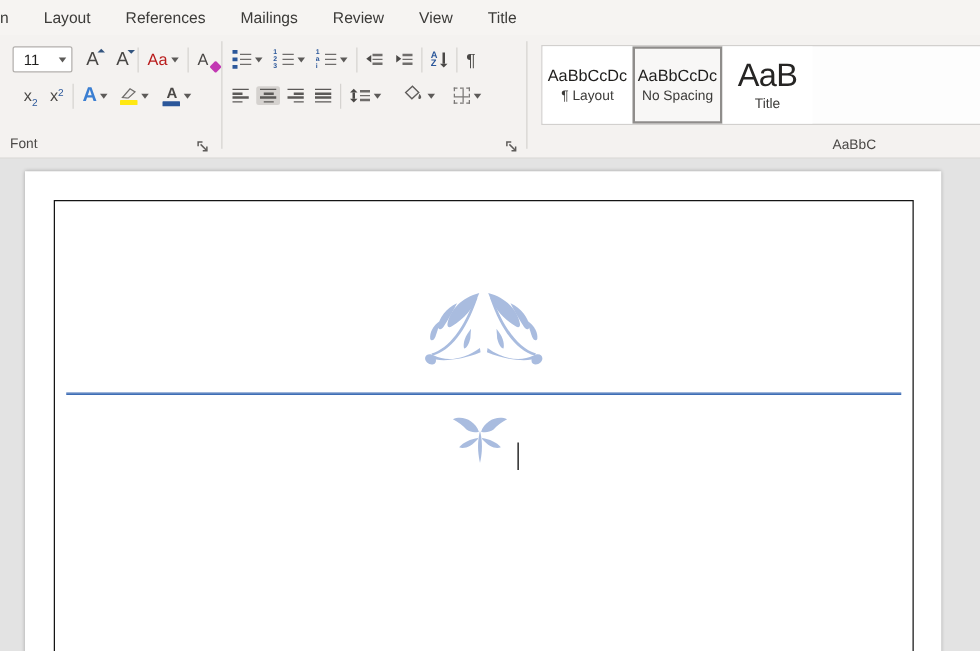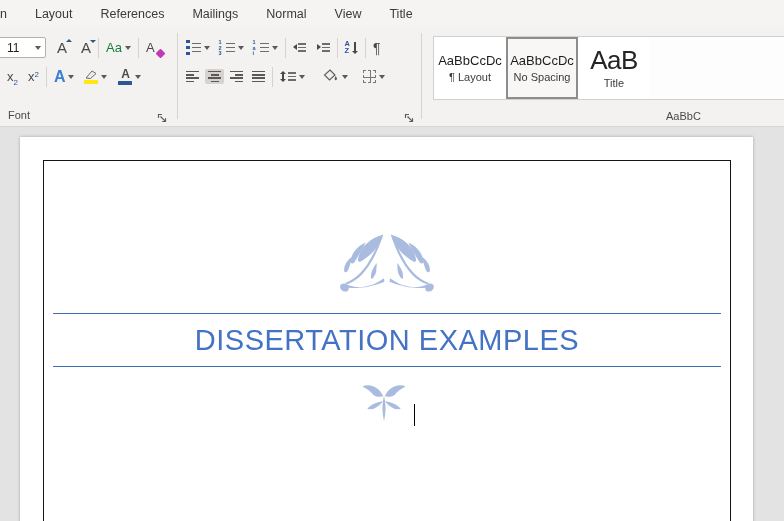--- a/index.html
+++ b/index.html
@@ -22,33 +22,33 @@
   .group { position:absolute; top:6px; }
   .rrow { display:flex; align-items:center; height:27px; }
   .rrow + .rrow { margin-top:2px; }
   .btn { display:flex; align-items:center; padding:2px 3px; border-radius:2px; position:relative; }
   .btn.sel { background:#d5d2cf; }
   .vdiv { width:1px; height:20px; background:#d5d3d0; margin:0 4px; }
   .chv { width:0; height:0; border-left:3.5px solid transparent; border-right:3.5px solid transparent;
          border-top:4px solid #5c5a58; margin-left:3px; flex:0 0 auto; }
 
   
-  .font-group { left:4px; width:172px; }
+  .font-group { left:16px; width:172px; }
   .size-combo { margin-left:-6px; width:48px; height:21px; background:#fff; border:1px solid #b3b0ad;
                 border-radius:2px; display:flex; align-items:center; padding:0 4px 0 8px;
                 font-size:12px; color:#201f1e; }
   .size-combo .chv { margin-left:auto; }
   .af { font-size:15px; color:#4a4846; line-height:1; }
   .caret-up { position:absolute; top:1px; right:-2px; width:0; height:0;
               border-left:3px solid transparent; border-right:3px solid transparent;
               border-bottom:3.5px solid #33557f; }
   .caret-dn { position:absolute; top:2px; right:-2px; width:0; height:0;
               border-left:3px solid transparent; border-right:3px solid transparent;
               border-top:3.5px solid #33557f; }
-  .aa { font-size:13px; color:#15803d; }
+  .aa { font-size:13px; color:#b91c1c; }
   .clear-a { font-size:13px; color:#4a4846; position:relative; }
   .diamond { position:absolute; right:-6px; bottom:0; width:7px; height:7px; transform:rotate(45deg);
              border-radius:1px; }
   .xsub, .xsup { font-size:13px; color:#4a4846; line-height:1; position:relative; }
   .xsub .mk { font-size:8px; position:relative; top:4px; }
   .xsup .mk { font-size:8px; position:relative; top:-4px; }
   .fx-a { font-size:16px; font-weight:bold; color:#3b7fd2; line-height:1; }
   .hl-ico { display:flex; flex-direction:column; align-items:center; }
   .hl-bar, .fc-bar { width:14px; height:4px; margin-top:1px; border-radius:0.5px; }
   .fc-a { font-size:12px; color:#4a4846; line-height:1; font-weight:bold; }
@@ -127,21 +127,21 @@
 </head>
 <body>
 
 <div id="app">
 
   <div class="tab-row">
     <span class="tab">n</span>
     <span class="tab">Layout</span>
     <span class="tab">References</span>
     <span class="tab">Mailings</span>
-    <span class="tab">Normal</span>
+    <span class="tab">Review</span>
     <span class="tab">View</span>
     <span class="tab">Title</span>
   </div>
 
   <div class="ribbon">
 
     <div class="group font-group">
       <div class="rrow">
         <div class="size-combo">
           <span>11</span>
@@ -400,21 +400,20 @@
                 <path d="M93,6 C66,13 47,32 43,55 C43,60 46,61 50,58 C68,48 85,29 93,6 Z"></path>
                 <path d="M58,22 C41,30 30,44 28,60 C30,64 34,64 37,59 C45,46 53,33 58,22 Z"></path>
                 <path d="M31,50 C20,58 15,68 16,78 C18,82 22,80 24,75 C28,64 30,57 31,50 Z"></path>
                 <path d="M80,62 C71,73 67,84 69,93 C73,93 77,86 79,77 Z"></path>
               </g>
               <use href="#flhalf" transform="translate(200,0) scale(-1,1)"></use>
             </svg>
           </div>
 
           <hr class="rule rule-1">
-          <div class="doc-title" style="color:#4472C4">DISSERTATION EXAMPLES</div>
           <hr class="rule">
 
 
           <div class="orn-bottom-wrap">
             <span>
               <svg width="50" height="42" viewBox="0 0 60 46" fill="#a9bcdf">
                 <g id="blhalf">
                   <path d="M29,15 C25,4 13,-1 4,3 C9,6 14,9 17,13 C21,16 26,16 29,15 Z"></path>
                   <path d="M28,22 C22,29 15,32 10,30 C14,25 21,22 28,21 Z"></path>
                 </g>

